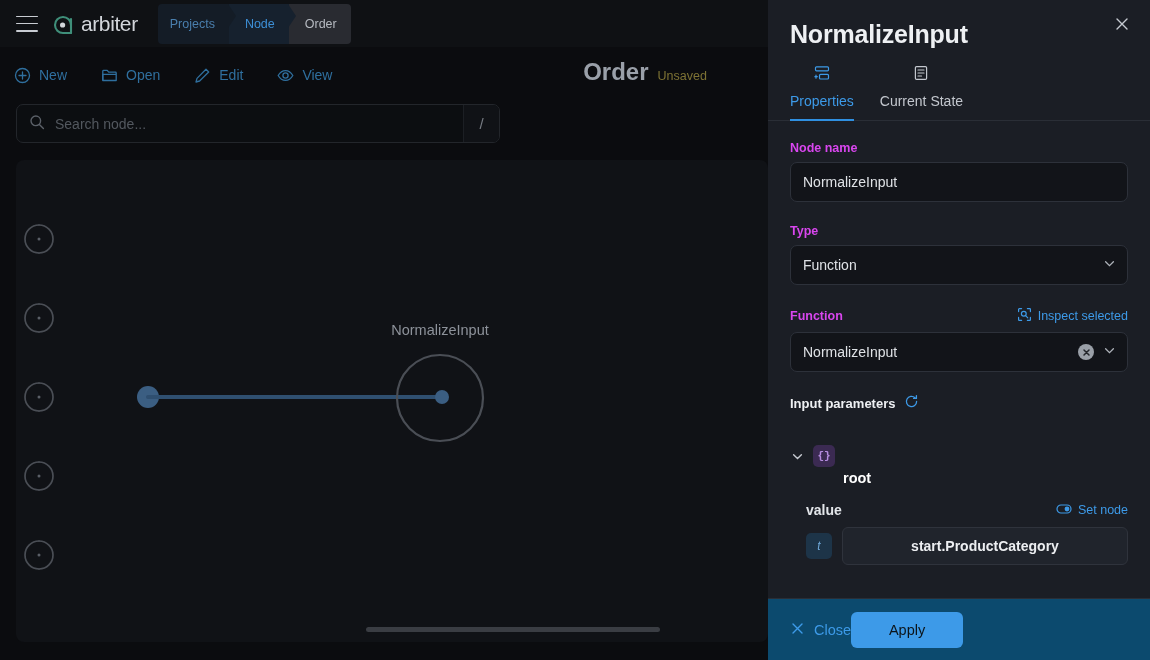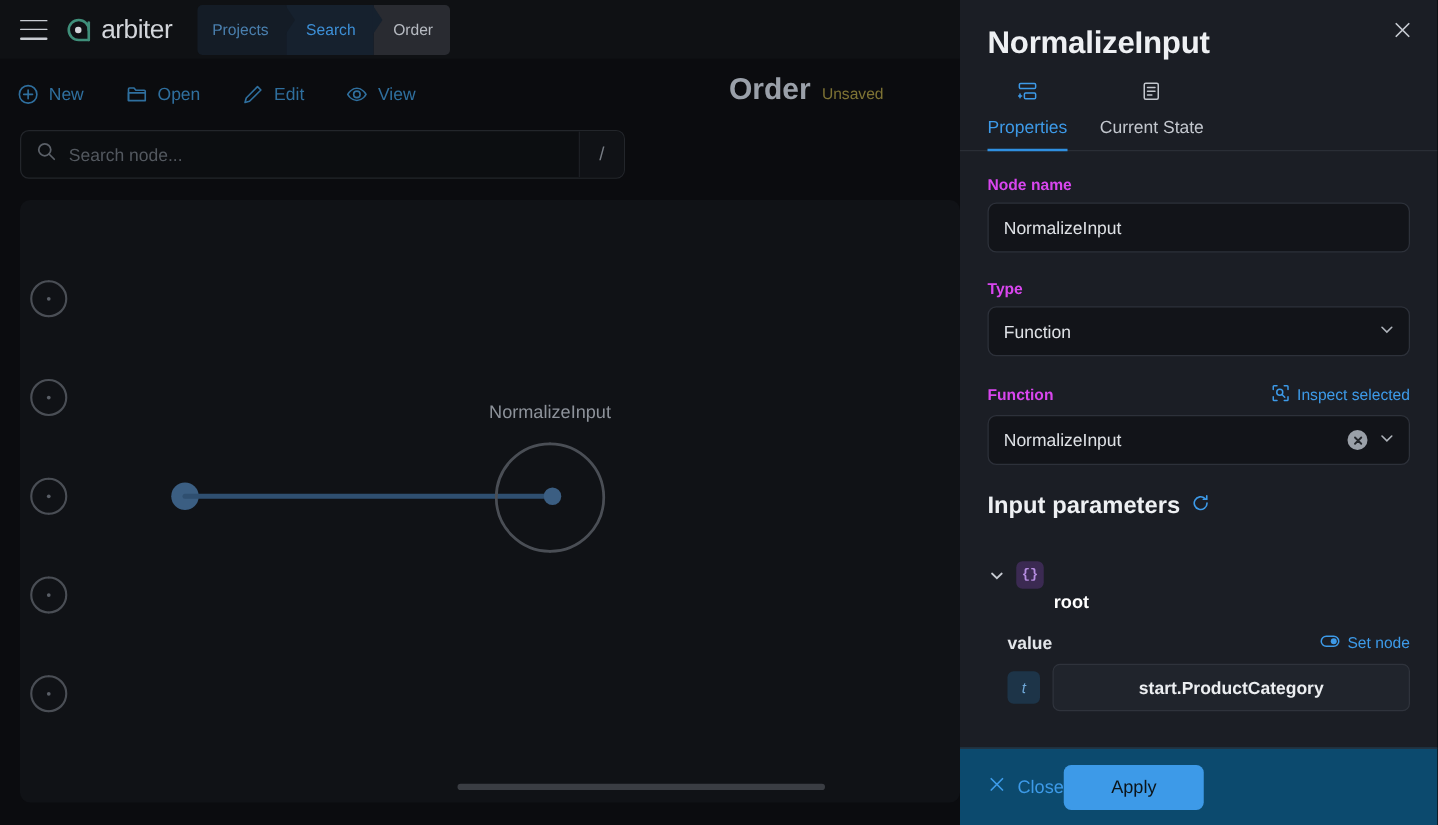--- a/index.html
+++ b/index.html
@@ -17,21 +17,21 @@
     background: #0f1114;
     display: flex; align-items: center; gap: 14px;
     padding-left: 16px;
   }
   .hamburger {
     width: 22px; height: 16px; display: flex; flex-direction: column;
     justify-content: space-between; cursor: pointer; flex: 0 0 auto;
   }
   .hamburger span { display: block; height: 1.6px; background: #c8ccd2; border-radius: 1px; }
 
-  .logo { display: flex; align-items: center; gap: 7px; flex: 0 0 auto; }
+  .logo { display: flex; align-items: flex-end; gap: 7px; flex: 0 0 auto; }
   .logo-mark { width: 22px; height: 22px; }
   .logo-text {
     font-size: 21px; letter-spacing: -0.4px; color: #d3d6db; font-weight: 400;
   }
 
   .breadcrumb { display: flex; align-items: center; height: 24px; margin-left: 6px; }
   .crumb {
     position: relative; height: 40px; display: flex; align-items: center;
     font-size: 12.5px; padding: 0 14px 0 16px; cursor: pointer;
   }
@@ -160,21 +160,21 @@
   .select-val { flex: 1 1 auto; }
   .clear-chip {
     width: 16px; height: 16px; border-radius: 50%; background: #9aa0a8;
     display: flex; align-items: center; justify-content: center;
     margin-right: 8px; flex: 0 0 auto; cursor: pointer;
   }
   .spacer-24 { height: 22px; }
 
   .section-title {
     display: flex; align-items: center; gap: 9px;
-    font-size: 19px; font-weight: 700; color: #eef0f3; margin-bottom: 14px;
+    font-size: 13px; font-weight: 700; color: #eef0f3; margin-bottom: 14px;
   }
 
   .tree-row { display: flex; align-items: center; gap: 8px; margin-bottom: 16px; }
   .chev { cursor: pointer; display: flex; }
   .type-badge {
     width: 22px; height: 22px; border-radius: 5px; background: #3b2a52;
     color: #b58ce0; font-size: 11px; font-weight: 700;
     display: flex; align-items: center; justify-content: center;
     font-family: "Liberation Mono", monospace; flex: 0 0 auto;
   }
@@ -229,21 +229,21 @@
       </svg>
     </span>
     <span class="logo-text">arbiter</span>
   </div>
 
   <div class="breadcrumb">
     <div class="crumb c1">
       <span>Projects</span>
     </div>
     <div class="crumb c2">
-      <span>Search</span>
+      <span>Node</span>
     </div>
     <div class="crumb c3">
       <span>Order</span>
     </div>
   </div>
 </div>
 
 <div class="doc-title-wrap">
   <span class="doc-title">Order</span>
   <span class="doc-status">Unsaved</span>

